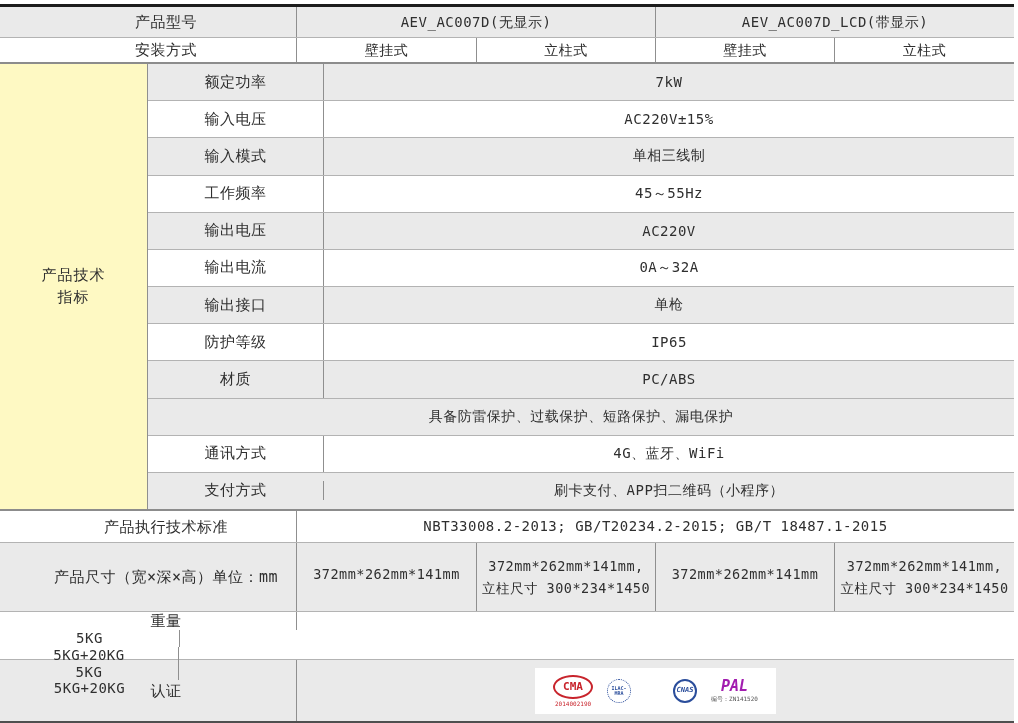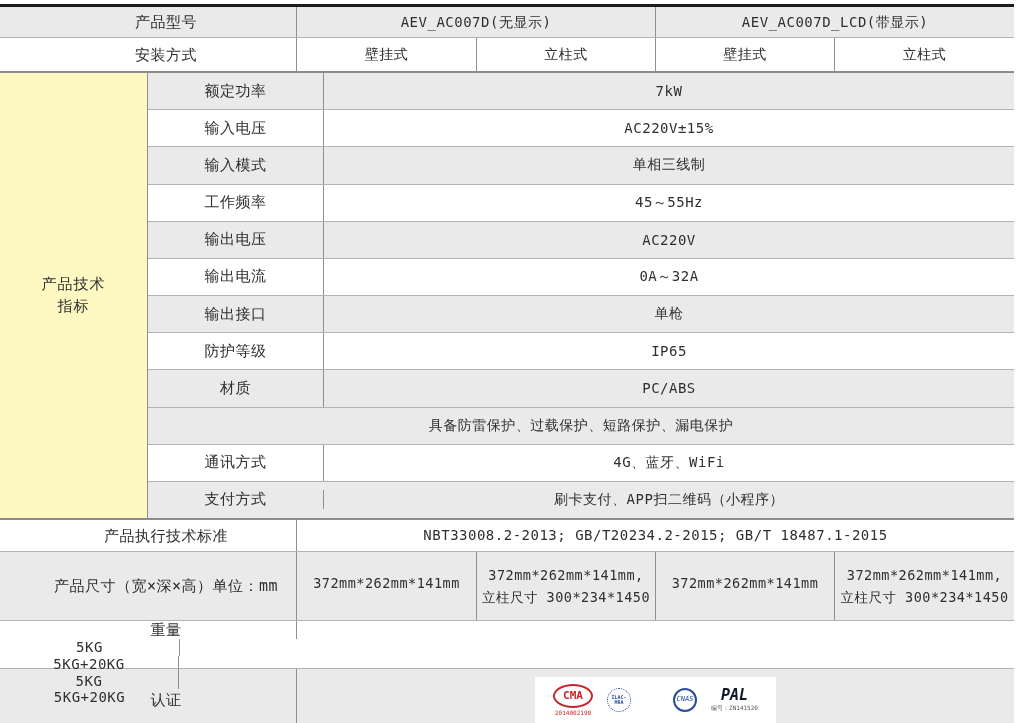--- a/index.html
+++ b/index.html
@@ -25,21 +25,21 @@
   .gray{background:#eaeaea;}
   .label{font-size:15px;}
   .w297{width:297px;padding-left:36px;}
   .w359{width:359px;}
   .w358{width:358px;}
   .w180{width:180px;}
   .w179{width:179px;}
   .w717{width:717px;}
 
   .r1{height:31px;}
-  .r2{height:35px;border-bottom:2px solid #8c8c8c;justify-content:space-between;}
+  .r2{height:26px;border-bottom:2px solid #8c8c8c;justify-content:space-between;}
 
   .spec-section{display:flex;height:447px;border-bottom:2px solid #8c8c8c;box-sizing:border-box;}
   .tech-label-cell{
     width:148px;border-right:1px solid #8f8f8f;box-sizing:border-box;
     display:flex;flex-direction:column;align-items:center;justify-content:center;
     gap:3px;font-size:15px;letter-spacing:1px;background:#fef9c3;
   }
   .spec-rows{display:flex;flex-direction:column;flex:1;}
   .spec-row{display:flex;flex:1;border-bottom:1px solid #b3b3b3;box-sizing:border-box;}
   .spec-row:last-child{border-bottom:none;align-items:center;}
@@ -70,22 +70,22 @@
     border:2px solid #c8242c;border-radius:50%;
     width:36px;height:20px;display:flex;align-items:center;justify-content:center;
     color:#c8242c;font-weight:bold;font-size:11px;letter-spacing:0;
   }
   .cma-sub{color:#c8242c;}
   .round-mark{
     border-radius:50%;width:24px;height:24px;box-sizing:border-box;
     display:flex;align-items:center;justify-content:center;letter-spacing:0;
   }
   .ilac-mark{border:1px dotted #2a4d9b;color:#2a4d9b;font-size:5px;font-weight:bold;text-align:center;line-height:1;}
-  .cnas-mark{border:2px solid #2a4d9b;color:#2a4d9b;font-size:7px;font-weight:normal;font-style:italic;margin-left:28px;}
-  .pal-text{color:#0f172a;font-weight:bold;font-style:italic;font-size:15px;line-height:1;letter-spacing:0;}
+  .cnas-mark{border:2px solid #2a4d9b;color:#2a4d9b;font-size:7px;font-weight:bold;font-style:italic;margin-left:28px;}
+  .pal-text{color:#a21caf;font-weight:bold;font-style:italic;font-size:15px;line-height:1;letter-spacing:0;}
   .pal-sub{color:#555555;}
 </style>
 </head>
 <body>
 
 <div class="tbl">
 
   <div class="row r1 gray">
     <div class="cell label w297 vline">产品型号</div>
     <div class="cell w359 vline">AEV_AC007D(无显示)</div>

